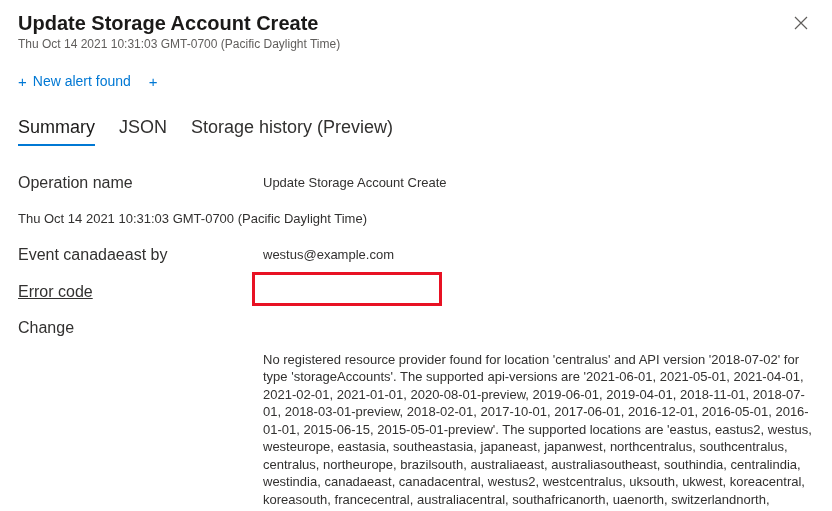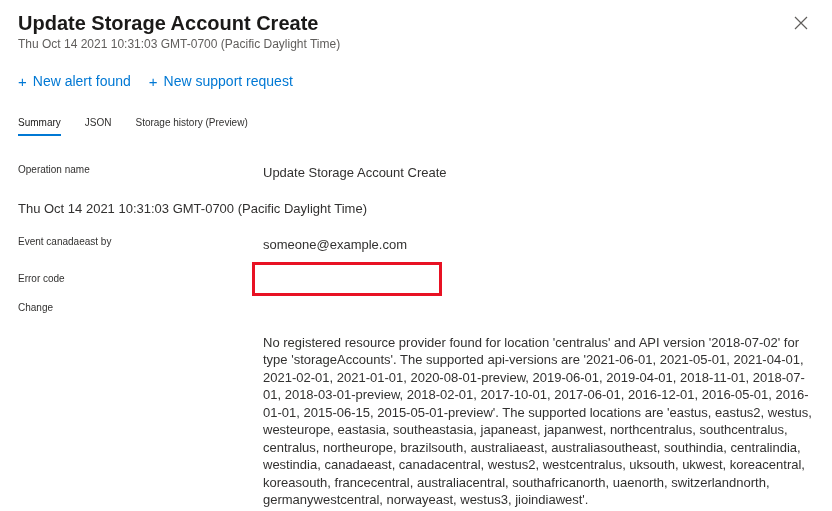--- a/index.html
+++ b/index.html
@@ -14,30 +14,30 @@
       overflow: hidden;
     }
     .header-row { display: flex; justify-content: space-between; align-items: flex-start; }
     .title { font-size: 20px; font-weight: 600; color: #1b1a19; }
     .timestamp-sub { font-size: 12px; color: #605e5c; margin-top: 2px; }
     .close-x { font-size: 16px; color: #605e5c; cursor: pointer; padding: 4px 6px; }
     .toolbar { margin-top: 22px; display: flex; gap: 18px; }
     .tb-link { display: inline-flex; align-items: center; gap: 6px; color: #0078d4; font-size: 14px; cursor: pointer; }
     .tb-link .plus { font-size: 15px; line-height: 1; }
     .tabs { display: flex; gap: 24px; margin-top: 22px; border-bottom: 1px solid transparent; }
-    .tab { font-size: 10px; color: #323130; padding: 6px 0 8px; cursor: pointer; position: relative; }
+    .tab { font-size: 18px; color: #323130; padding: 6px 0 8px; cursor: pointer; position: relative; }
     .tab.active { color: #1b1a19; }
     .tab.active::after {
       content: ""; position: absolute; left: 0; right: 0; bottom: 0; height: 2px; background: #0078d4;
     }
     .details { margin-top: 18px; }
     .row { display: flex; align-items: flex-start; padding: 9px 0; }
-    .row-label { width: 245px; flex-shrink: 0; color: #323130; font-size: 10px; }
+    .row-label { width: 245px; flex-shrink: 0; color: #323130; font-size: 16px; }
     .row-value { font-size: 13px; color: #323130; max-width: 560px; line-height: 1.4; }
-    .highlight-row { position: relative; }
+    .highlight-row { position: relative; text-decoration: underline; }
     .highlight-box {
       position: absolute;
       left: 234px;
       top: -2px;
       width: 190px;
       height: 34px;
       border: 3px solid #e81123;
       pointer-events: none;
     }
     .msg-value { line-height: 1.35; margin-top: 32px; }
@@ -57,21 +57,20 @@
   </div>
 </div>
 
 <div class="toolbar">
   <div class="tb-link">
     <span class="plus">+</span>
     <span>New alert found</span>
   </div>
   <div class="tb-link">
     <span class="plus">+</span>
-    <span>New support request</span>
   </div>
 </div>
 
 <div class="tabs">
   <div class="tab active">Summary</div>
   <div class="tab">JSON</div>
   <div class="tab">Storage history (Preview)</div>
 </div>
 
 <div class="details">
@@ -80,21 +79,21 @@
     <div class="row-label">Operation name</div>
     <div class="row-value">Update Storage Account Create</div>
   </div>
 
   <div class="row">
     <div class="row-value">Thu Oct 14 2021 10:31:03 GMT-0700 (Pacific Daylight Time)</div>
   </div>
 
   <div class="row">
     <div class="row-label">Event canadaeast by</div>
-    <div class="row-value">someone@example.com</div>
+    <div class="row-value">westus@example.com</div>
   </div>
 
   <div class="row highlight-row">
     <div class="row-label">Error code</div>
     <div class="highlight-box"></div>
   </div>
 
   <div class="row">
     <div class="row-label">Change</div>
     <div class="row-value msg-value">No registered resource provider found for location 'centralus' and API version '2018-07-02' for type 'storageAccounts'. The supported api-versions are '2021-06-01, 2021-05-01, 2021-04-01, 2021-02-01, 2021-01-01, 2020-08-01-preview, 2019-06-01, 2019-04-01, 2018-11-01, 2018-07-01, 2018-03-01-preview, 2018-02-01, 2017-10-01, 2017-06-01, 2016-12-01, 2016-05-01, 2016-01-01, 2015-06-15, 2015-05-01-preview'. The supported locations are 'eastus, eastus2, westus, westeurope, eastasia, southeastasia, japaneast, japanwest, northcentralus, southcentralus, centralus, northeurope, brazilsouth, australiaeast, australiasoutheast, southindia, centralindia, westindia, canadaeast, canadacentral, westus2, westcentralus, uksouth, ukwest, koreacentral, koreasouth, francecentral, australiacentral, southafricanorth, uaenorth, switzerlandnorth, germanywestcentral, norwayeast, westus3, jioindiawest'.</div>

